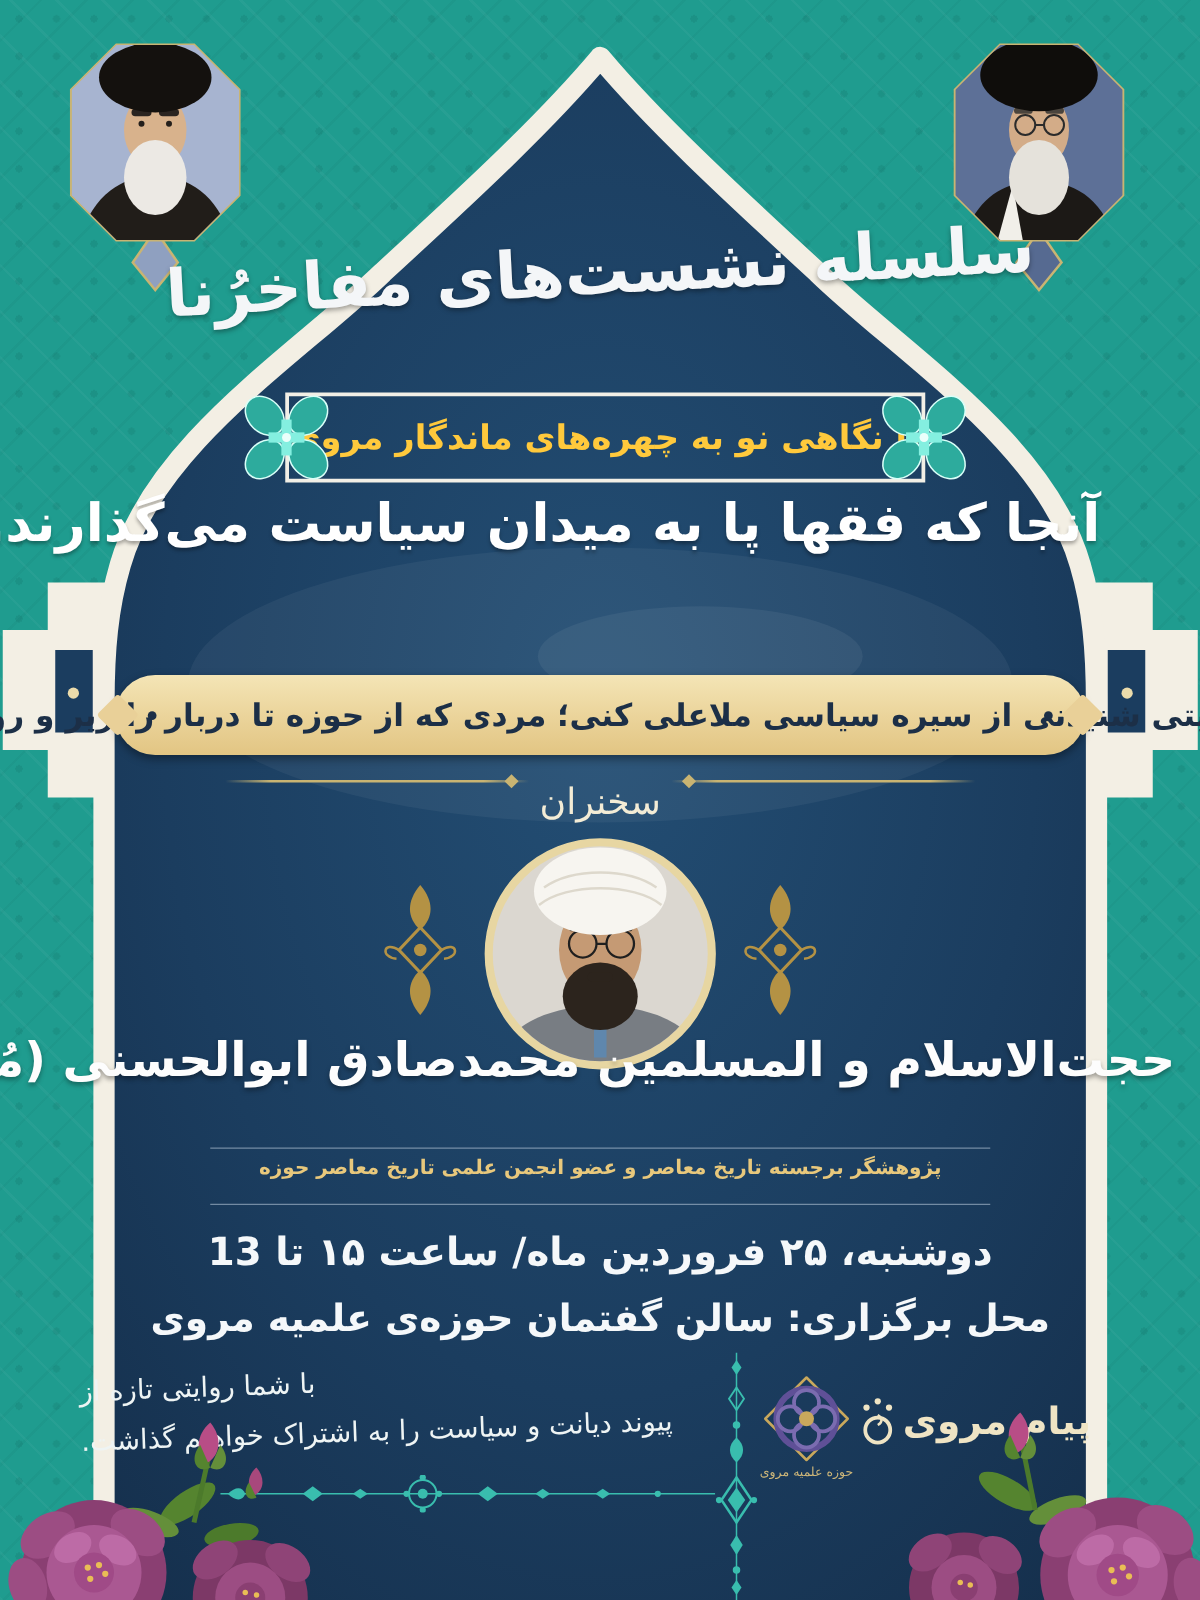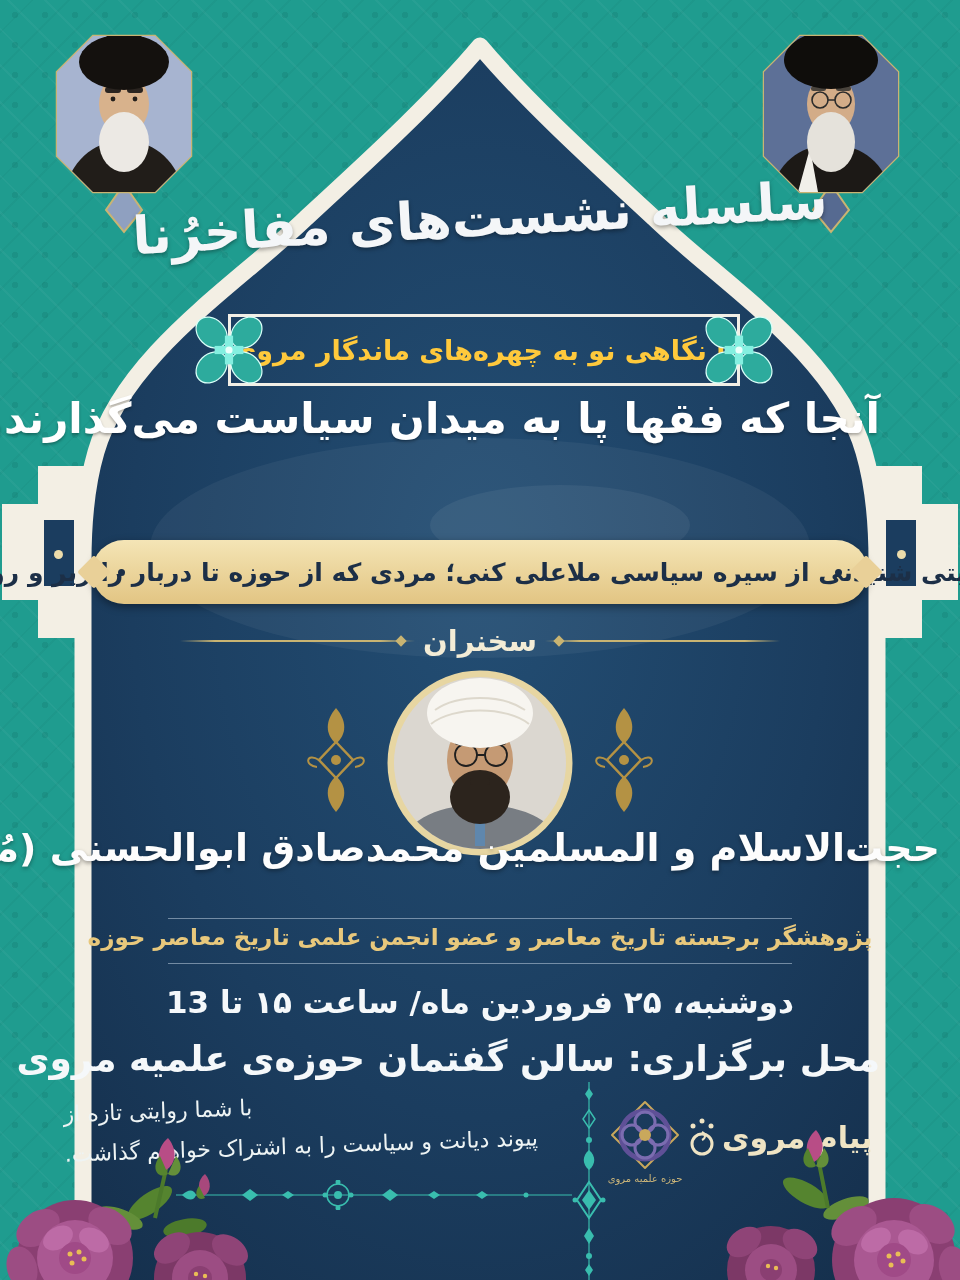--- a/index.html
+++ b/index.html
@@ -49,40 +49,40 @@
     content:"";position:absolute;width:24px;height:24px;top:20px;
     background:#e9d098;transform:rotate(45deg);border-radius:3px;
   }
   .pill::before{left:-10px;} .pill::after{right:-10px;}
   .pill-text{font-size:25px;font-weight:bold;color:#1c2f47;white-space:nowrap;}
   .pill-dot-in{position:absolute;width:7px;height:7px;border-radius:50%;background:#1c2f47;top:29px;}
   .pill-dot-in.l{left:26px;} .pill-dot-in.r{right:26px;}
   .pill-dot-out{position:absolute;width:9px;height:9px;border-radius:50%;background:#ecdcab;top:550px;}
   .pill-dot-out.l{left:54px;} .pill-dot-out.r{right:54px;}
   .speaker-row{
-    top:624px;left:180px;width:600px;display:flex;align-items:center;gap:8px;direction:ltr;font-weight:bold;
+    top:624px;left:180px;width:600px;display:flex;align-items:flex-start;gap:8px;direction:ltr;
   }
   .spk-line{flex:1;height:2px;position:relative;
     background:linear-gradient(90deg,transparent,#c9b472 15%,#c9b472 85%,transparent);}
   .spk-line i{position:absolute;top:-3px;width:8px;height:8px;background:#c9b472;transform:rotate(45deg);}
   .spk-line.a i{right:10px;} .spk-line.b i{left:10px;}
   .speaker-label{font-size:29px;color:#f3ecd6;}
   .speaker-name{
     top:826px;left:20px;width:920px;text-align:center;
     font-size:38px;font-weight:bold;color:#fdfdfd;white-space:nowrap;
     text-shadow:0 2px 4px rgba(0,0,0,.35);
   }
   .rule{left:168px;width:624px;height:1px;background:rgba(190,206,222,.55);}
   .rule.a{top:918px;} .rule.b{top:963px;}
   .speaker-role{
     top:924px;left:80px;width:800px;text-align:center;
-    font-size:23px;font-weight:bold;color:#e8c87c;white-space:nowrap;
+    font-size:16px;font-weight:bold;color:#e8c87c;white-space:nowrap;
   }
   .datetime{top:984px;left:80px;width:800px;text-align:center;font-size:31px;font-weight:bold;color:#f5f8fa;white-space:nowrap;}
-  .venue{top:1038px;left:80px;width:800px;text-align:left;font-size:36px;font-weight:bold;color:#f5f8fa;white-space:nowrap;}
+  .venue{top:1038px;left:80px;width:800px;text-align:center;font-size:30px;font-weight:bold;color:#f5f8fa;white-space:nowrap;}
   .tagline{
     top:1086px;right:396px;width:500px;text-align:left;direction:rtl;
     font-size:22px;color:#eef4f4;line-height:40px;transform:rotate(-2deg);
   }
   .tagline span{display:block;text-align:left;}
   .hawza-logo{left:606px;top:1098px;width:78px;text-align:center;}
   .hawza-text{font-size:10px;color:#cdb679;margin-top:1px;}
   .payam-logo{left:686px;top:1114px;display:flex;align-items:center;gap:4px;direction:ltr;}
   .payam-text{font-size:30px;font-weight:bold;color:#efe4c4;white-space:nowrap;}
 </style>

